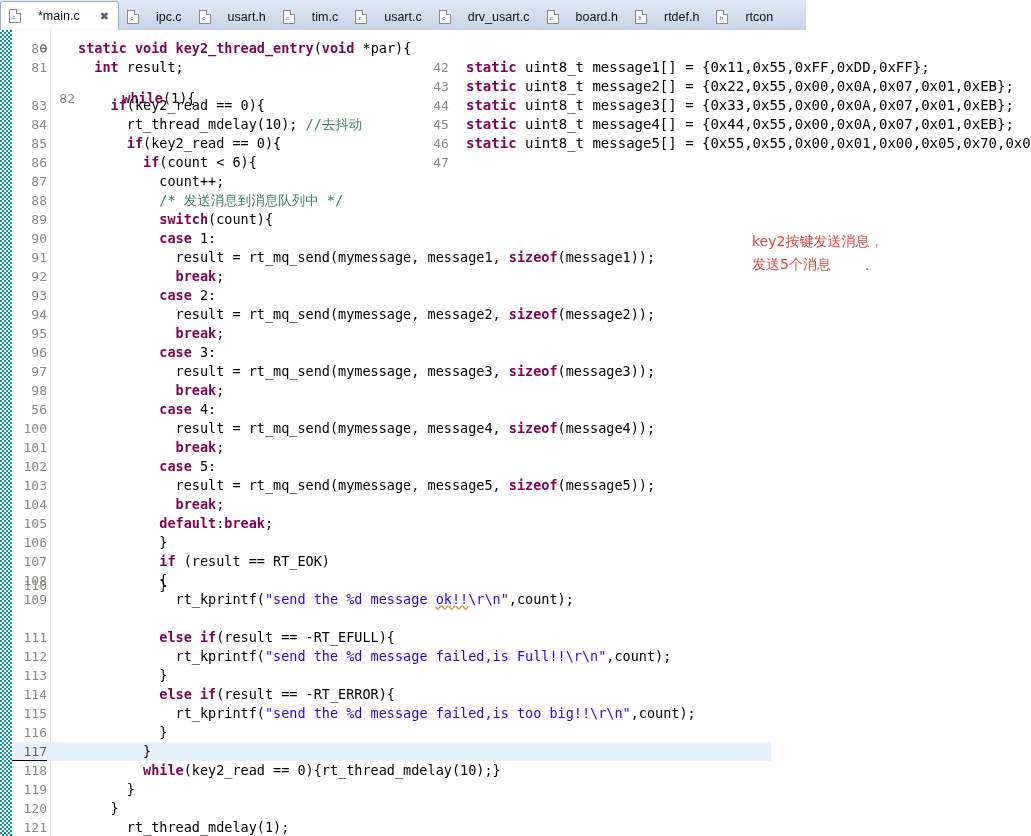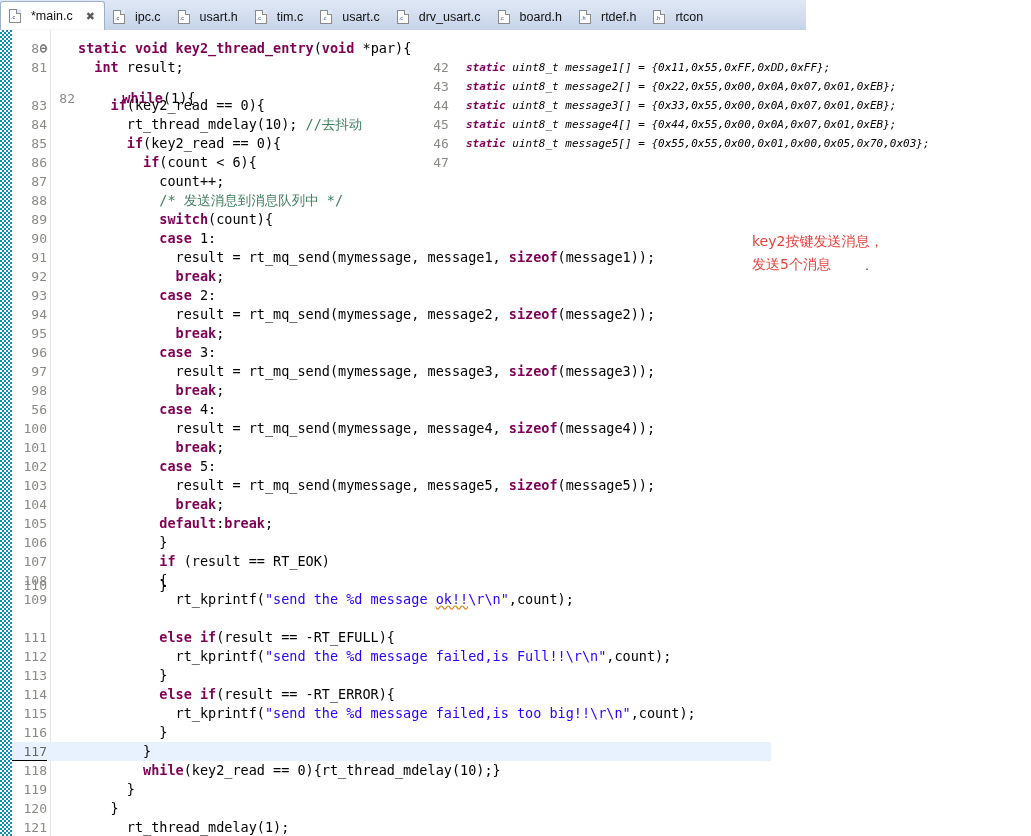--- a/index.html
+++ b/index.html
@@ -18,21 +18,21 @@
     background:linear-gradient(to bottom,#dfe8f6 0%,#d2ddee 55%,#c6d3e8 100%);
     border-bottom:1px solid #b5c4da;
     display:flex;align-items:flex-end;
     font-family:"Liberation Sans","DejaVu Sans",sans-serif;
     overflow:hidden;
   }
   #tabbar-rest{
     position:absolute;left:806px;top:0;width:225px;height:30px;background:#ffffff;
   }
   .tab{
-    height:27px;display:flex;align-items:center;gap:10px;
+    height:27px;display:flex;align-items:center;gap:17px;
     padding:0 9px 0 8px;font-size:12.5px;color:#111;
     white-space:nowrap;position:relative;
   }
   .tab.inactive{background:transparent;}
   .tab.active{
     background:#ffffff;
     border:1px solid #9cb0cc;border-bottom:none;
     border-top-left-radius:3px;border-top-right-radius:3px;
     height:28px;
     box-shadow:0 -1px 0 #f5f8fd inset;
@@ -108,24 +108,23 @@
     font-family:"DejaVu Sans Mono","Liberation Mono",monospace;
     white-space:pre;
   }
   .rnum{
     position:absolute;left:430px;width:22px;text-align:center;
     color:#888a85;font-size:13px;line-height:19px;
     font-family:"DejaVu Sans Mono","Liberation Mono",monospace;
   }
   .rtext{
     position:absolute;left:466px;
-    color:#000000;font-size:11px;line-height:19px;
+    color:#000000;font-size:14px;line-height:19px;
     font-family:"DejaVu Sans Mono","Liberation Mono",monospace;
     white-space:pre;
-    font-style:italic;
   }
 
   
   #currentline-hl{
     position:absolute;left:12px;top:0;width:759px;height:19px;
     background:#e8f2fe;
   }
   #currentline-underline{
     position:absolute;left:12px;width:35px;height:1px;background:#000;
   }

